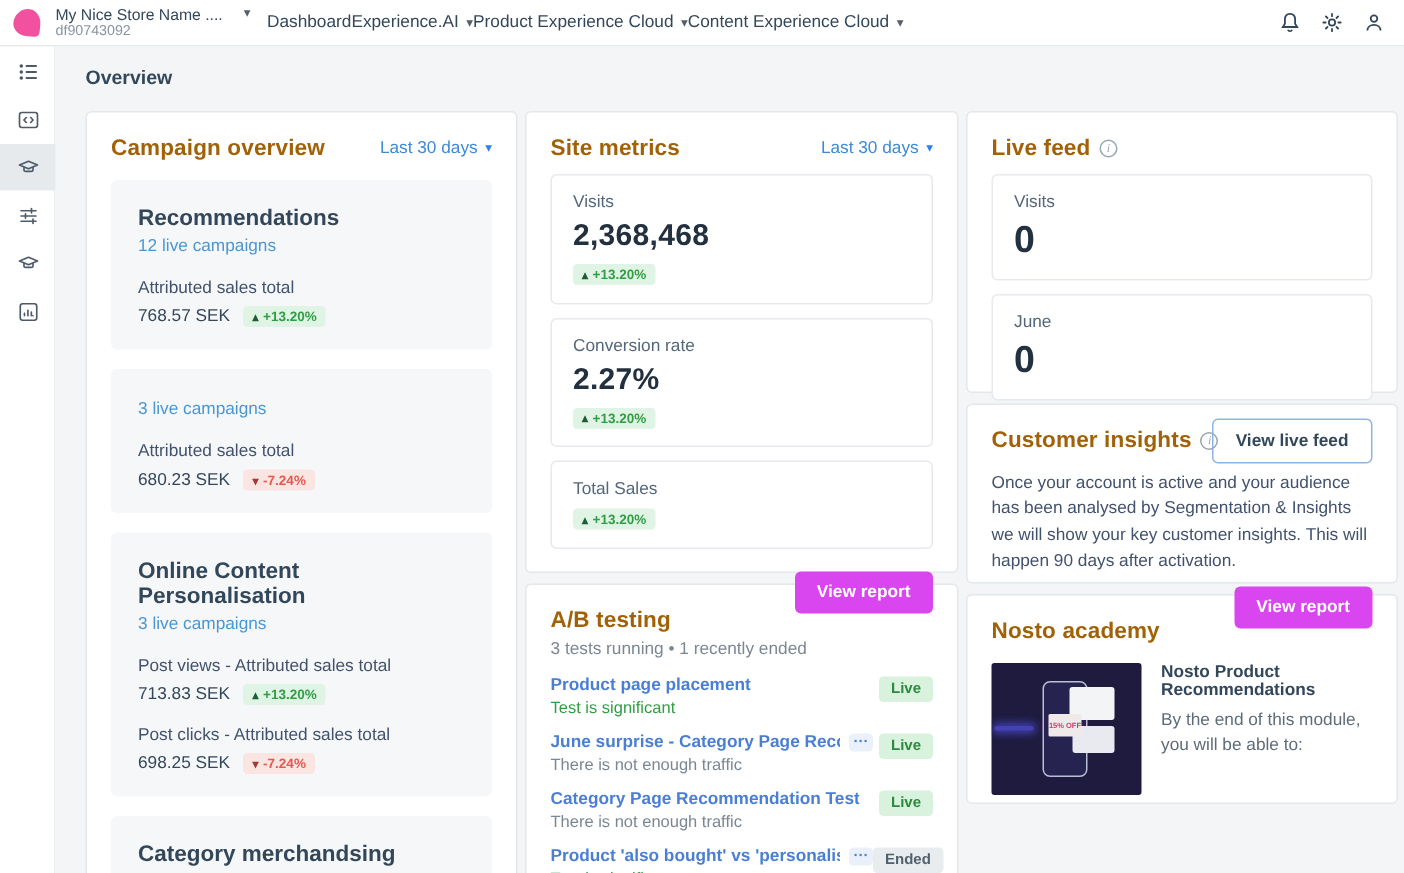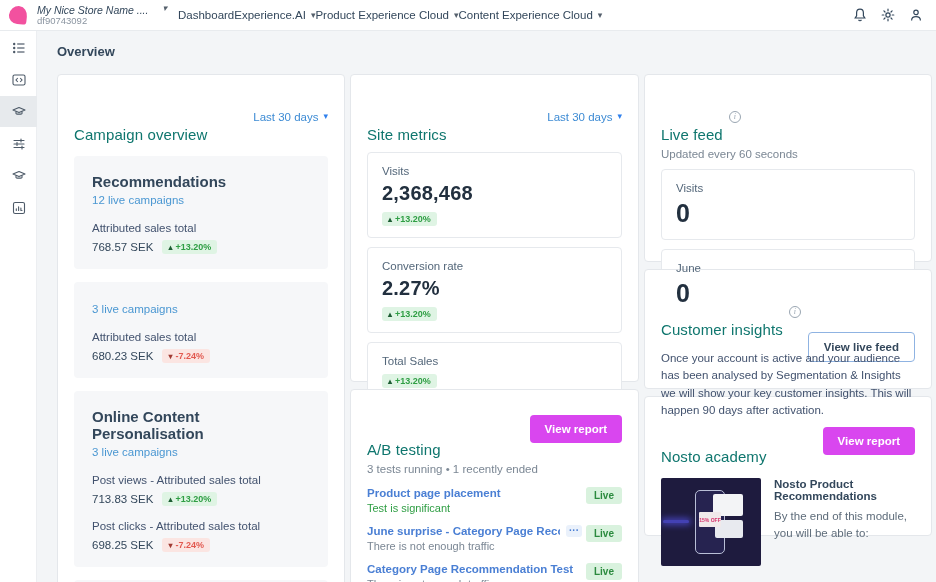--- a/index.html
+++ b/index.html
@@ -5,21 +5,21 @@
   * { margin:0; padding:0; box-sizing:border-box; }
   html,body { background:#e9ebee; }
   body { font-family:"Liberation Sans", sans-serif; color:#33475b; }
   .app { position:relative; width:936px; height:582px; background:#fff; overflow:hidden; margin:0 auto; }
 
   
   .topbar { position:absolute; top:0; left:0; right:0; height:31px; background:#fff; border-bottom:1px solid #e8ebee; display:flex; align-items:center; z-index:5; }
   .brand { display:flex; align-items:center; padding-left:9px; width:178px; }
   .logo { width:18px; height:18px; background:#f2519f; border-radius:55% 45% 18% 50% / 55% 55% 18% 45%; transform:rotate(6deg); flex:0 0 auto; }
   .store { margin-left:10px; line-height:1.15; }
-  .store-name-row { display:flex; align-items:flex-start; gap:14px;font-style:italic; }
+  .store-name-row { display:flex; align-items:flex-start; gap:14px; }
   .store-name { font-size:10.5px; color:#33475b; }
   .store-id { font-size:9.5px; color:#8a94a0; }
   .caret { font-size:9px; color:#55606c; line-height:1; }
   .caret.blue { color:#2f80ed; }
   .nav { display:flex; align-items:center; font-size:11.5px; }
   .nav-item { display:flex; align-items:center; gap:5px; cursor:pointer; color:#33475b; }
   .topbar-right { margin-left:auto; display:flex; align-items:center; gap:11px; padding-right:12px; }
   .tb-icon { width:17px; height:17px; display:flex; align-items:center; justify-content:center; cursor:pointer; }
 
   
@@ -28,21 +28,21 @@
   .side-item.active { background:#e7eaed; }
 
   
   .main { position:absolute; top:31px; left:37px; right:0; bottom:0; background:#f3f5f7; overflow:hidden; padding:13px 0 0 20px; }
   .page-title { font-size:13px; font-weight:600; color:#33475b; margin-bottom:15px; }
   .cols { display:flex; gap:5px; align-items:flex-start; }
   .col1 { width:288px; } .col2 { width:289px; } .col3 { width:288px; }
 
   .panel { background:#fff; border:1px solid #e4e7eb; border-radius:4px; padding:15px 16px; margin-bottom:7px; }
   .panel-head { display:flex; align-items:center; justify-content:space-between; }
-  .panel-title { font-size:15px; font-weight:400; color:#0f766e; letter-spacing:.1px;margin-top:36px; }
+  .panel-title { font-size:15px; font-weight:700; color:#a16207; letter-spacing:.1px; }
   .panel-title-row { display:flex; align-items:center; gap:6px; }
   .period { display:flex; align-items:center; gap:5px; font-size:11.5px; color:#3d8bd4; cursor:pointer; }
   .subtle { font-size:11.5px; color:#7b8794; margin-top:5px; }
 
   .info-badge { width:12px; height:12px; border:1px solid #9aa6b2; border-radius:50%; color:#9aa6b2; font-size:8px; display:inline-flex; align-items:center; justify-content:center; font-style:italic; font-family:"Liberation Serif", serif; }
 
   
   .ghost { background:#f6f7f9; border-radius:4px; padding:17px 18px 15px; margin-top:13px; }
   .ghost-title { font-size:15px; font-weight:700; color:#33475b; }
   .link { font-size:11.5px; color:#4a97d2; margin-top:3px; cursor:pointer; display:inline-block; }
@@ -356,21 +356,20 @@
 
         </div>
       </div>
 
       <div class="col3">
         <div class="panel" style="height:188px;">
           <div class="panel-title-row">
             <span class="panel-title">Live feed</span>
             <span class="info-badge">i</span>
           </div>
-          <div class="subtle">Updated every 60 seconds</div>
 
           <div class="stat-card">
             <div class="stat-label">Visits</div>
             <div class="stat-value big">0</div>
           </div>
           <div class="stat-card">
             <div class="stat-label">June</div>
             <div class="stat-value big">0</div>
           </div>
 

